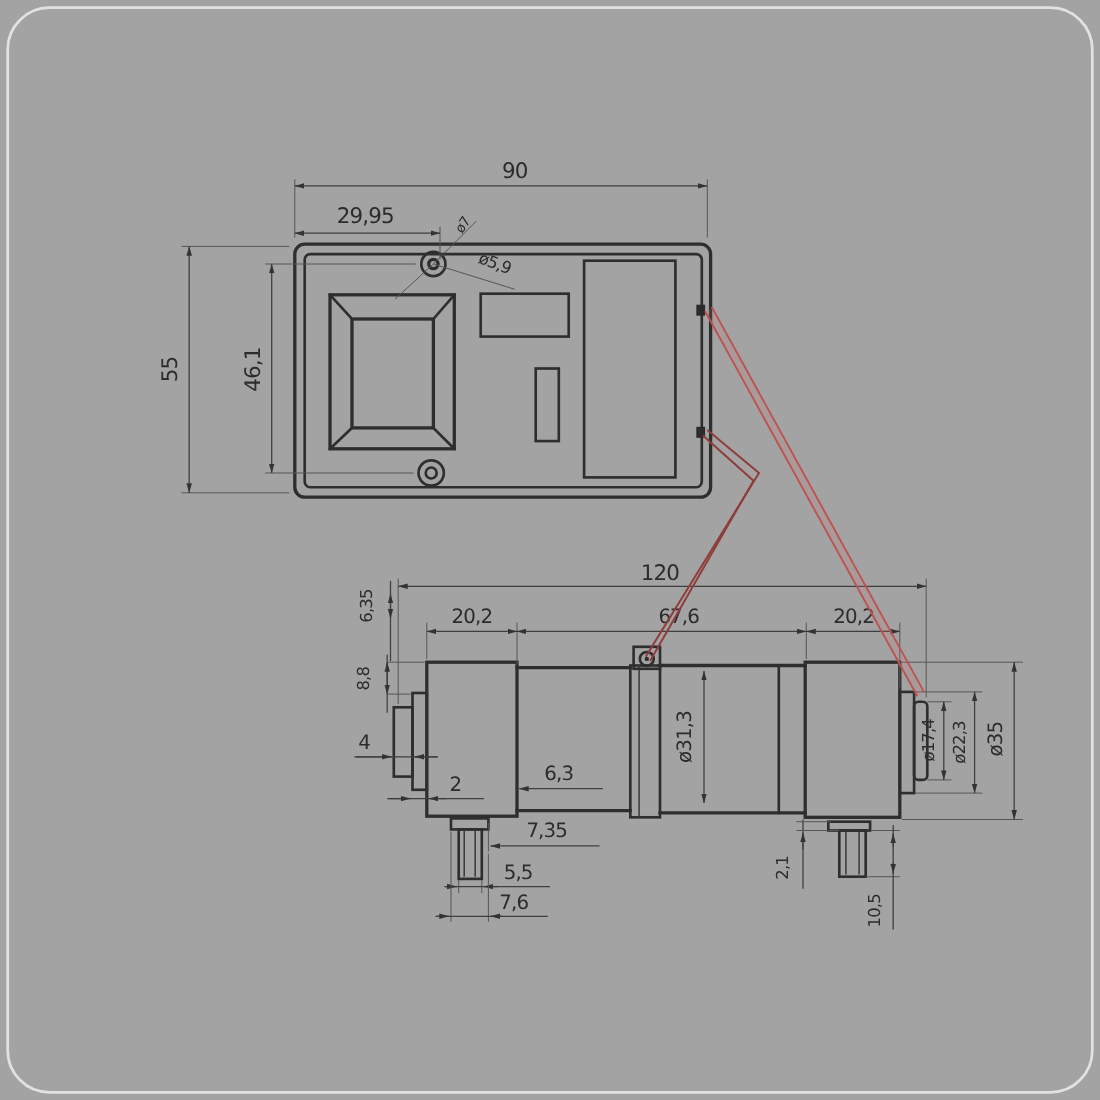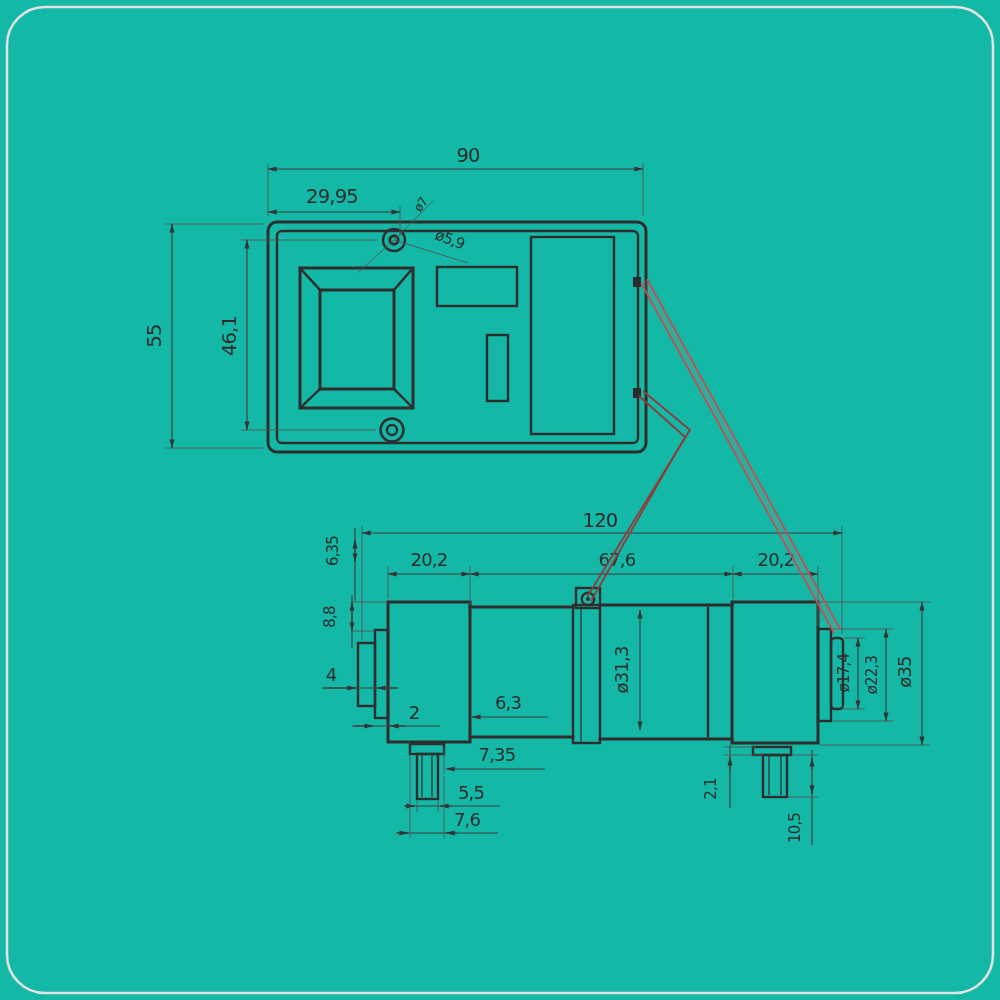--- a/index.html
+++ b/index.html
@@ -1,16 +1,16 @@
 <!DOCTYPE html>
 <html><head>
 <meta charset="utf-8">
 <style>
   html,body{margin:0;padding:0;background:#fff;}
-  .stage{position:relative;width:1000px;height:1000px;background:#14b8a6;overflow:hidden;
+  .stage{position:relative;width:1000px;height:1000px;background:#a3a3a3;overflow:hidden;
          font-family:"DejaVu Sans",sans-serif;}
   svg{position:absolute;left:0;top:0;}
   
   .o3 {stroke:#2e2e2e;stroke-width:3;fill:none;stroke-linejoin:miter;stroke-linecap:square;}
   .o2 {stroke:#2e2e2e;stroke-width:2.4;fill:none;stroke-linecap:square;}
   .o1 {stroke:#3a3a3a;stroke-width:1.4;fill:none;}
   
   .d  {stroke:#3f3f3f;stroke-width:1.15;fill:none;}
   .dt {stroke:#555;stroke-width:0.9;fill:none;}
   

